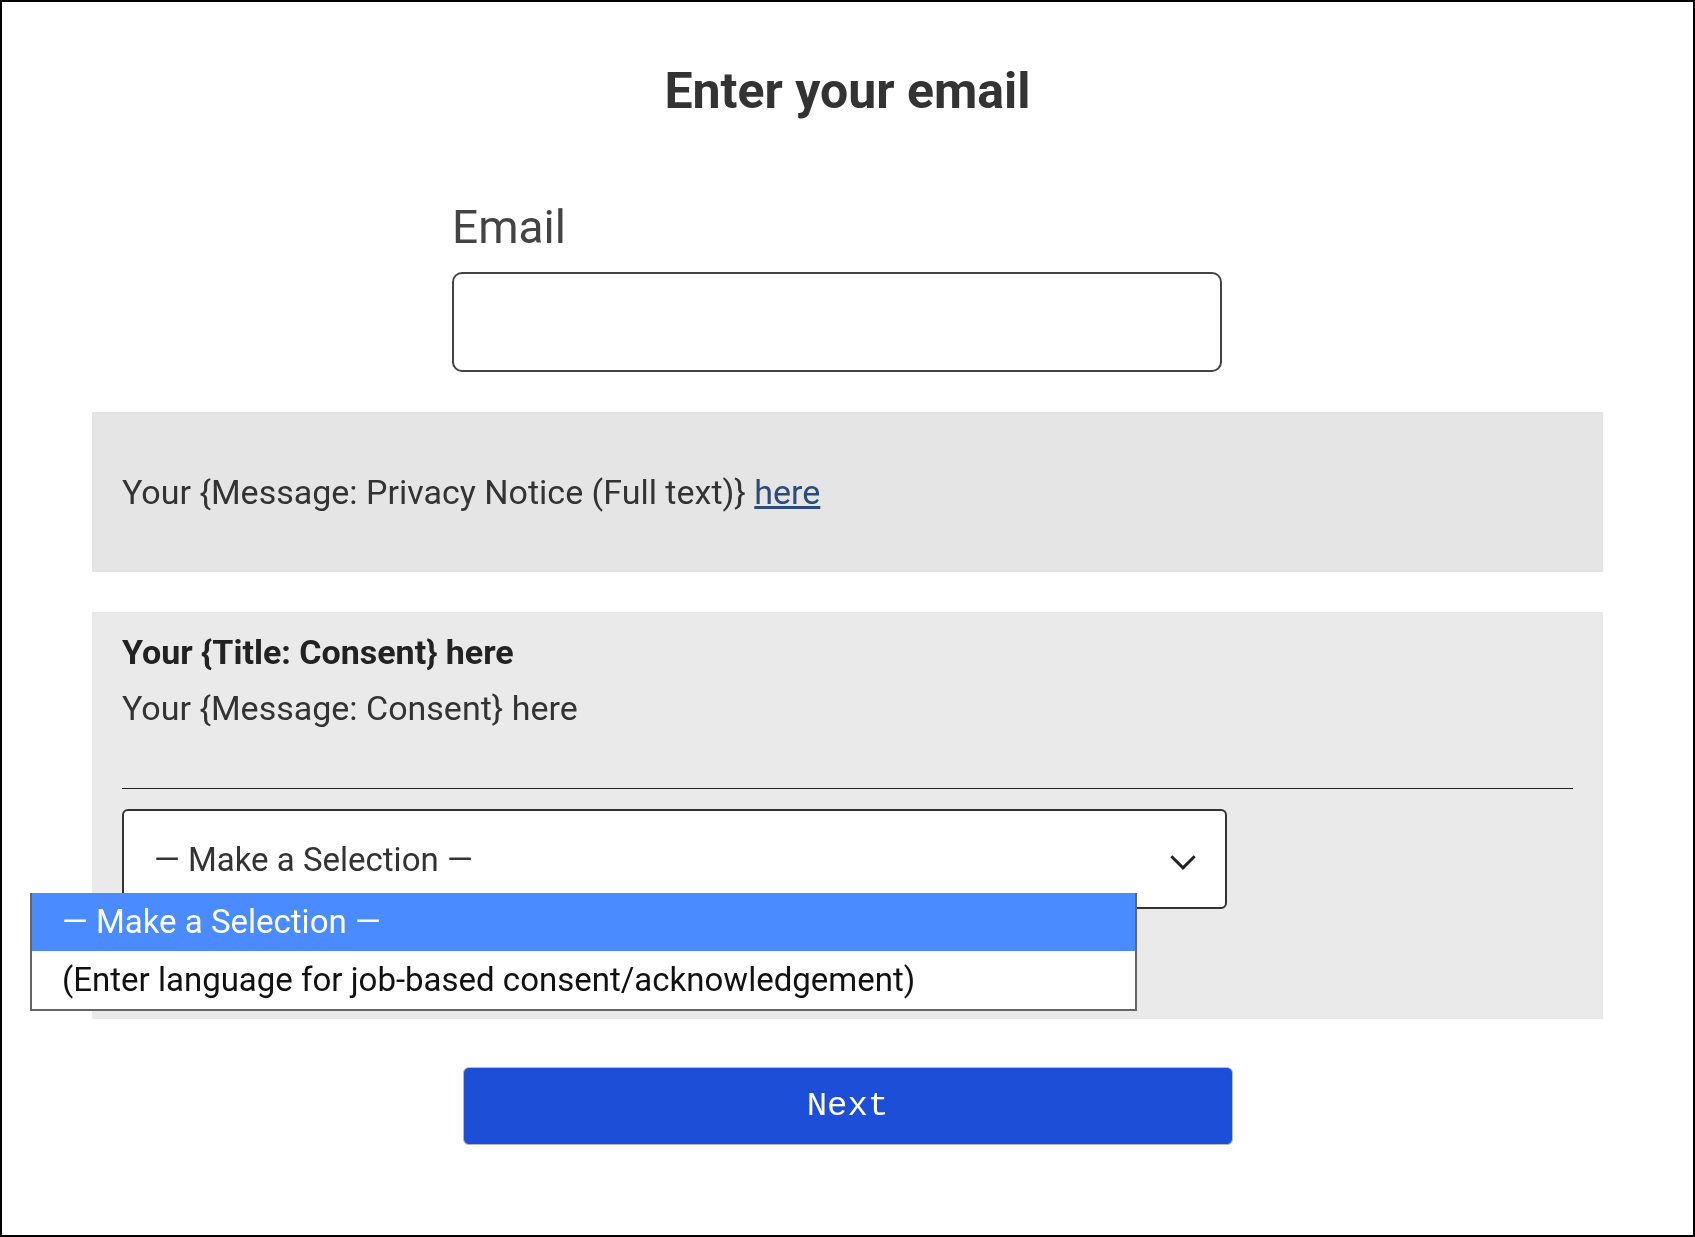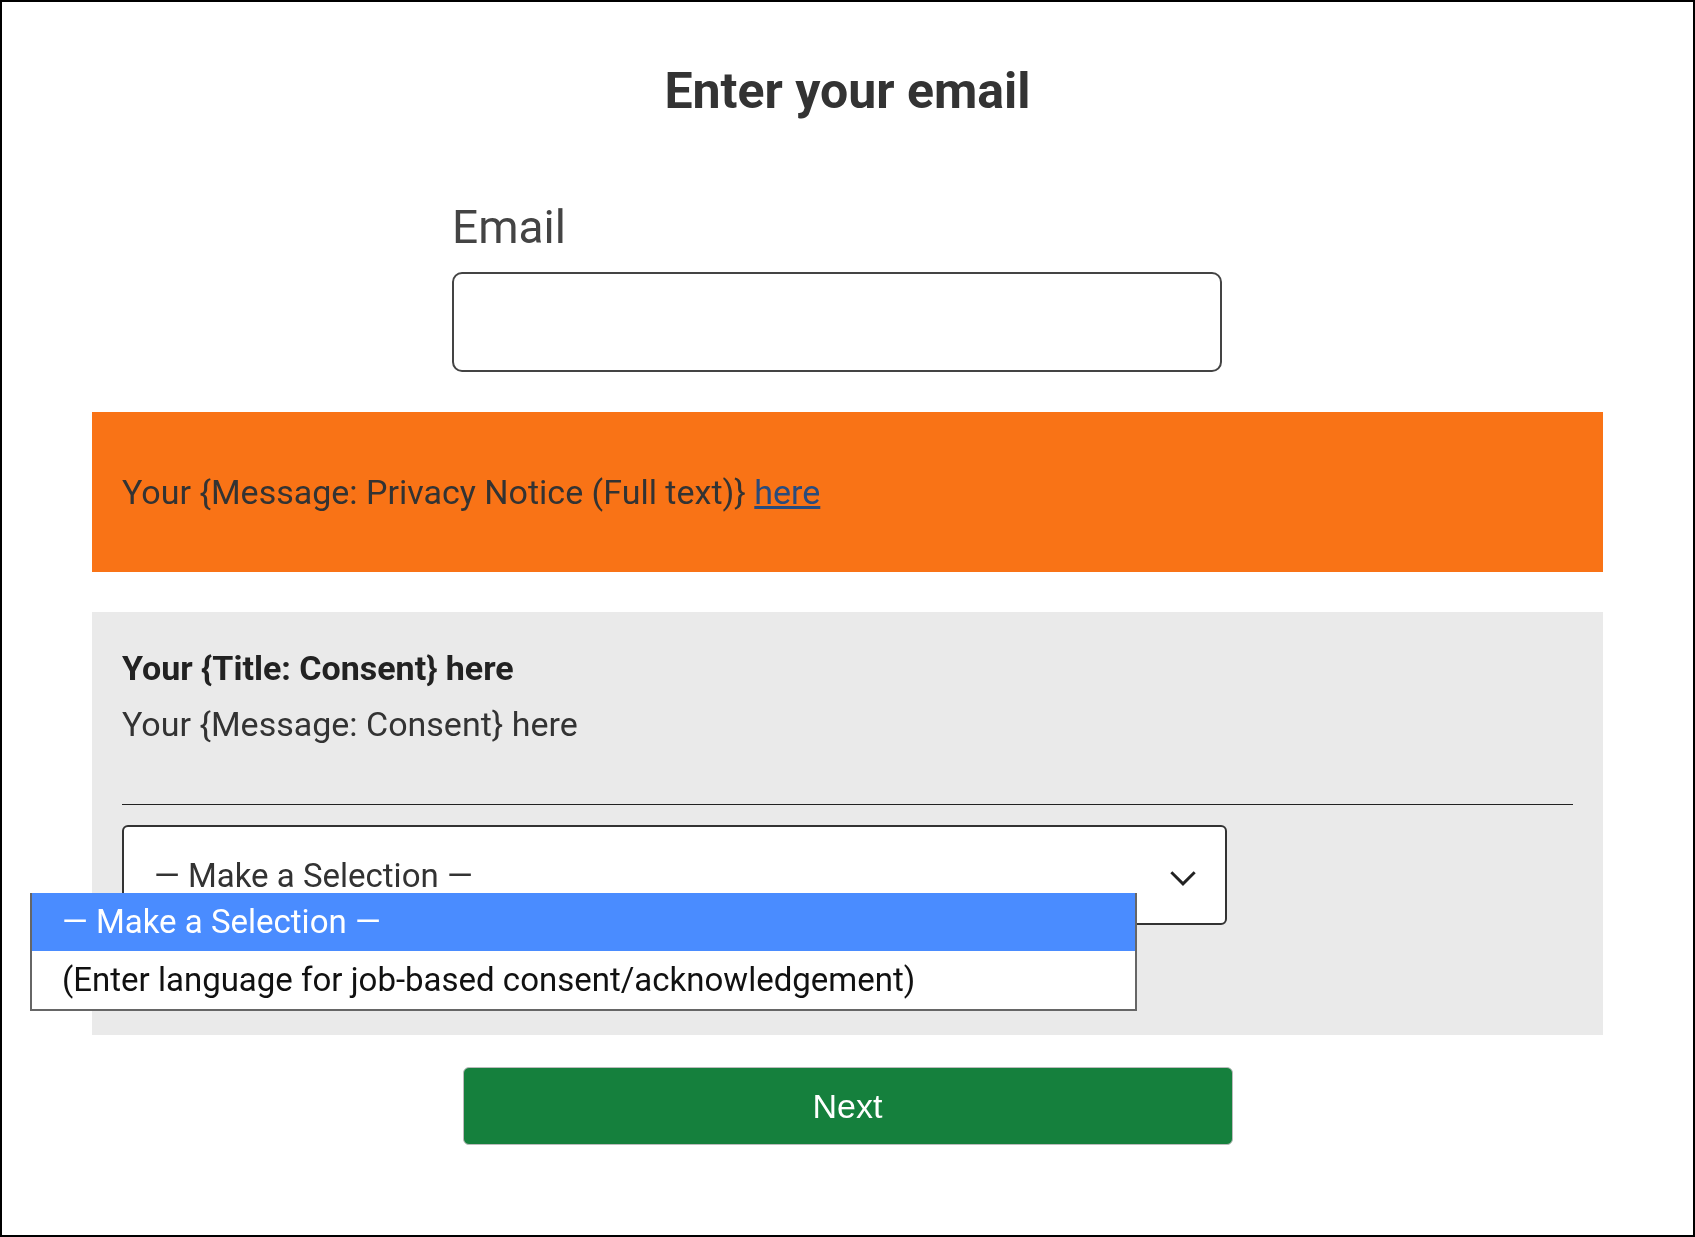--- a/index.html
+++ b/index.html
@@ -39,35 +39,35 @@
   .text-input {
     width: 770px;
     height: 100px;
     border: 2px solid #444;
     border-radius: 10px;
     font-size: 30px;
     padding: 0 18px;
     background: #fff;
   }
   .panel {
-    background: #f97316;
+    background: #e5e5e5;
     padding: 60px 30px 60px 30px;
     margin-bottom: 40px;
   }
   .panel-text {
     font-size: 34px;
     color: #333;
   }
   .panel-text a {
     color: #2a4b7c;
     text-decoration: underline;
   }
   .consent-panel {
     background: #eaeaea;
-    padding: 36px 30px 110px 30px;
+    padding: 20px 30px 110px 30px;
     position: relative;
   }
   .consent-title {
     font-size: 34px;
     font-weight: 700;
     color: #222;
     margin-bottom: 16px;
   }
   .consent-msg {
     font-size: 34px;
@@ -117,26 +117,27 @@
   }
   .dropdown-item.selected {
     background: #4a8cff;
     color: #fff;
   }
   .next-btn {
     display: block;
     margin: 40px auto 0 auto;
     width: 770px;
     height: 78px;
-    background: #15803d;
+    background: #1d4ed8;
     border: 1px solid #bbb;
     border-radius: 6px;
     font-size: 34px;
     color: #fff;
     cursor: pointer;
+    font-family: Liberation Mono, monospace;
   }
   
   .btn-wrap {
     position: absolute;
     left: 0; right: 0;
     bottom: 90px;
     text-align: center;
     z-index: 1;
   }
   .btn-wrap .next-btn { margin-left: auto; margin-right:auto; }

